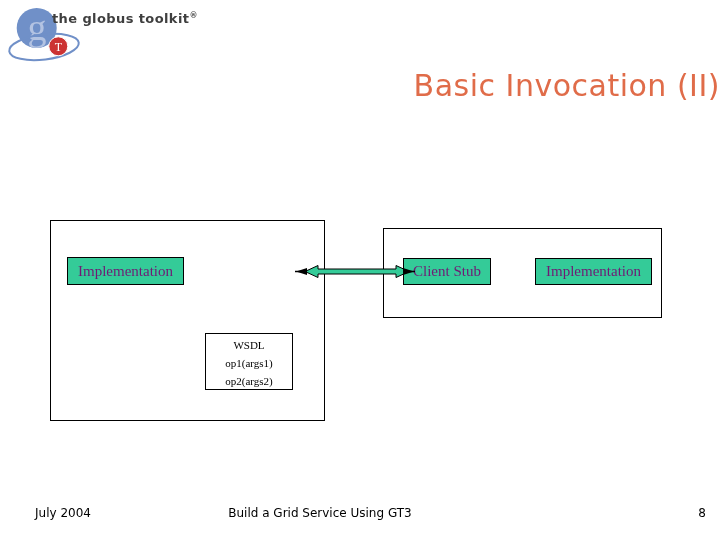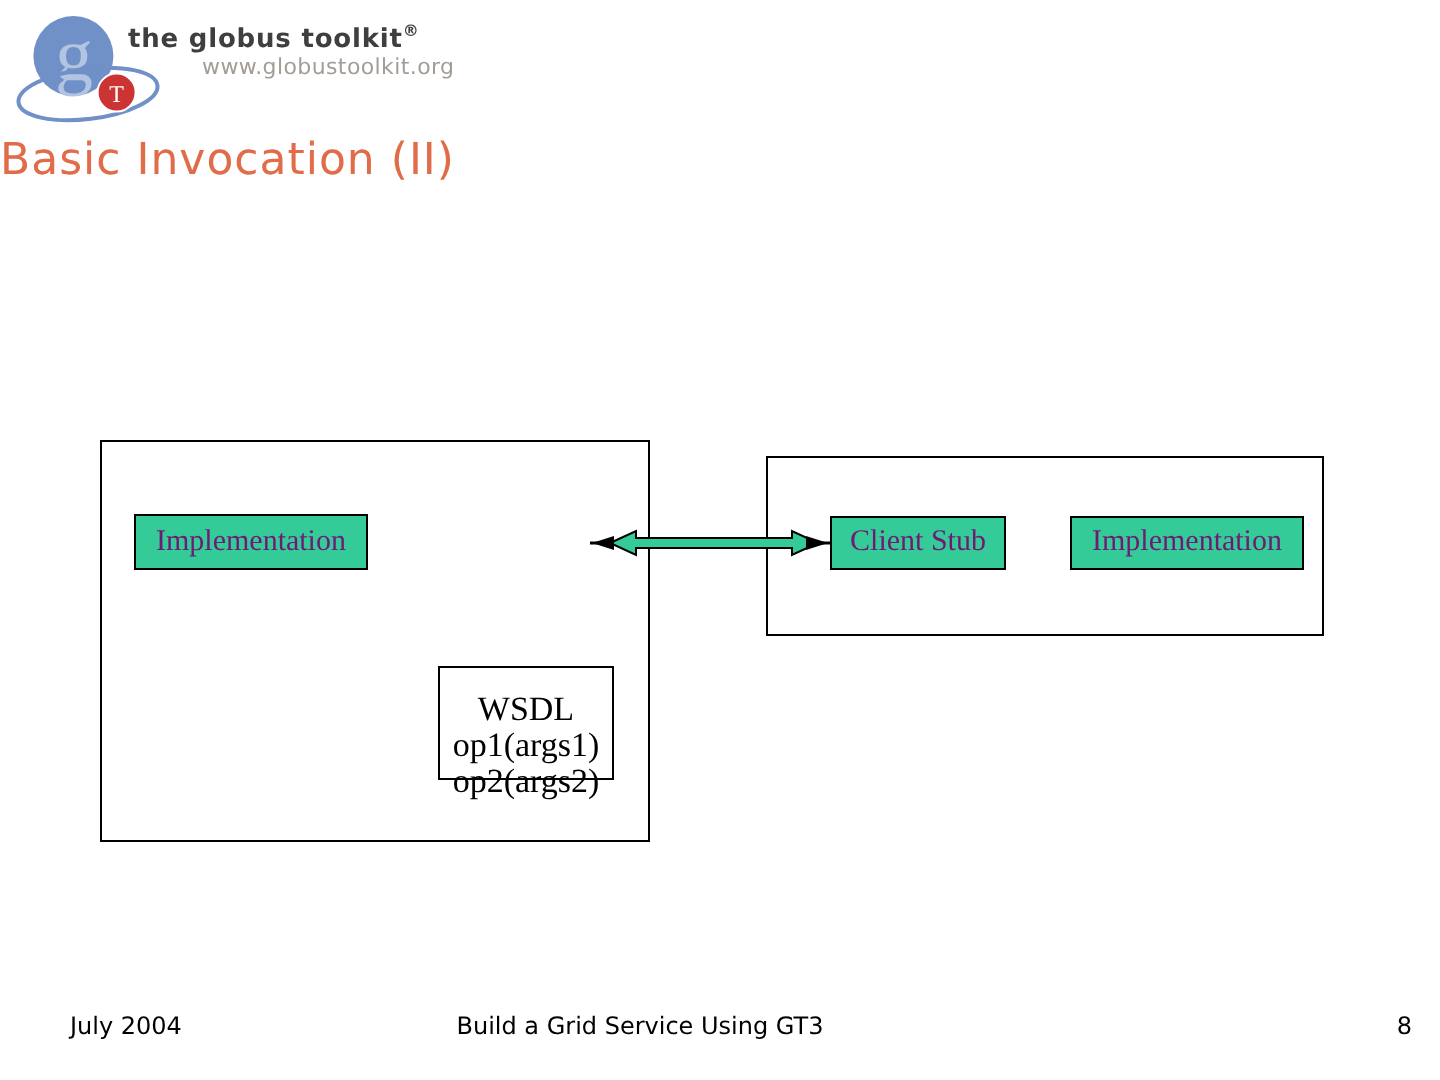--- a/index.html
+++ b/index.html
@@ -4,72 +4,71 @@
 <style>
   html,body{margin:0;padding:0;background:#fff;}
   .slide{
     position:relative;width:720px;height:540px;background:#ffffff;
     overflow:hidden;font-family:"DejaVu Sans",sans-serif;color:#000;
   }
   
   .logo-svg{position:absolute;left:6px;top:4px;}
   .brand{
     position:absolute;left:52px;top:11px;font-size:13px;font-weight:bold;
-    color:#3f3f3f;letter-spacing:.4px;white-space:nowrap;margin-left:12px;
+    color:#3f3f3f;letter-spacing:.4px;white-space:nowrap;
   }
   .brand sup{font-size:8px;}
   .brand-url{
     position:absolute;left:101px;top:27px;font-size:11px;color:#a39d97;
     letter-spacing:.2px;white-space:nowrap;
   }
   
   .title{
     position:absolute;left:0;top:68px;width:720px;margin:0;
-    text-align:left;font-size:22px;font-weight:normal;color:#e06c49;
+    text-align:right;font-size:30px;font-weight:normal;color:#e06c49;
     letter-spacing:.5px;
   }
   
   .outer-box{position:absolute;background:#ffffff;border:1px solid #000;box-sizing:border-box;}
   .server-box{left:50px;top:220px;width:275px;height:201px;}
   .client-box{left:383px;top:228px;width:279px;height:90px;}
   .green-box{
     position:absolute;background:#34cb98;border:1px solid #000;box-sizing:border-box;
     display:flex;align-items:center;justify-content:center;
     font-family:"Liberation Serif",serif;font-size:15px;color:#701a75;white-space:nowrap;
   }
   .impl-left{left:67px;top:257px;width:117px;height:28px;}
   .server-stub{left:205px;top:258px;width:90px;height:27px;}
-  .client-stub{left:415px;top:258px;width:88px;height:27px;}
+  .client-stub{left:403px;top:258px;width:88px;height:27px;}
   .impl-right{left:535px;top:258px;width:117px;height:27px;}
   .wsdl-box{
-    position:absolute;left:219px;top:333px;width:88px;height:57px;
+    position:absolute;left:205px;top:333px;width:88px;height:57px;
     background:#fff;border:1px solid #000;box-sizing:border-box;
-    font-family:"Liberation Serif",serif;font-size:17px;line-height:18px;
-    text-align:center;padding-top:12px;
+    font-family:"Liberation Serif",serif;font-size:11px;line-height:18px;
+    text-align:center;padding-top:2px;
   }
   .connector{position:absolute;left:290px;top:260px;}
   
   .footer-date{position:absolute;left:35px;top:506px;font-size:12px;}
   .footer-title{position:absolute;left:0;top:506px;width:640px;text-align:center;font-size:12px;}
   .footer-page{position:absolute;right:14px;top:506px;font-size:12px;}
 </style>
 </head>
 <body>
 
 <div class="slide">
 
   <svg class="logo-svg" width="86" height="62" viewBox="0 0 86 62">
     <circle cx="30.7" cy="24" r="20" fill="#7090c8"></circle>
     <text x="31" y="36" font-family="Liberation Serif, serif" font-size="38" fill="#b3c3e2" text-anchor="middle">g</text>
     <ellipse cx="38" cy="43" rx="35" ry="12.5" fill="none" stroke="#7090c8" stroke-width="2" transform="rotate(-7 38 43)"></ellipse>
     <circle cx="52.3" cy="42.3" r="9.5" fill="#cc3333" stroke="#ffffff" stroke-width="1"></circle>
     <text x="52.3" y="47" font-family="Liberation Serif, serif" font-size="12" fill="#ffffff" text-anchor="middle">T</text>
   </svg>
   <div class="brand"><span>the globus toolkit</span><sup>®</sup></div>
-  <div class="brand-url">www.globustoolkit.org</div>
 
   <h1 class="title">Basic Invocation (II)</h1>
 
   <div class="outer-box server-box"></div>
 
   <div class="outer-box client-box"></div>
 
   <div class="green-box impl-left">Implementation</div>
   <div class="green-box client-stub">Client Stub</div>
   <div class="green-box impl-right">Implementation</div>

